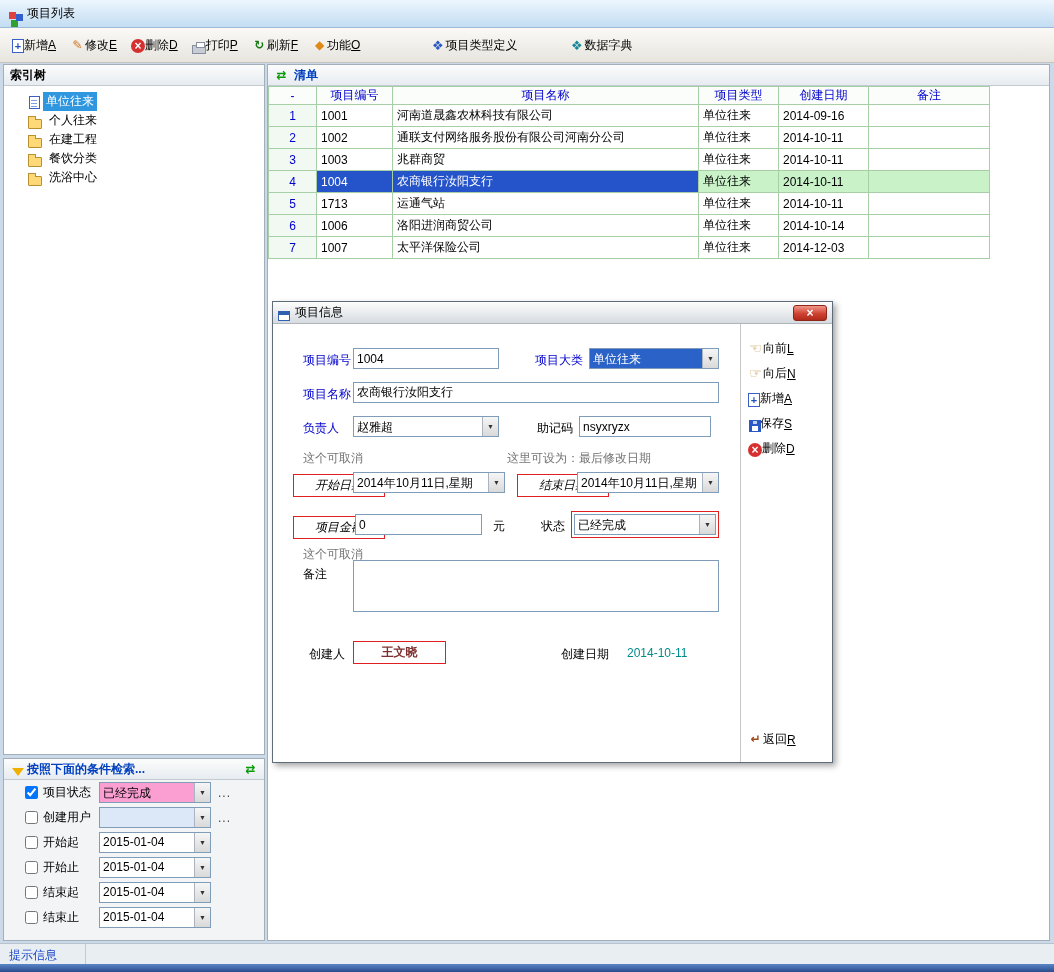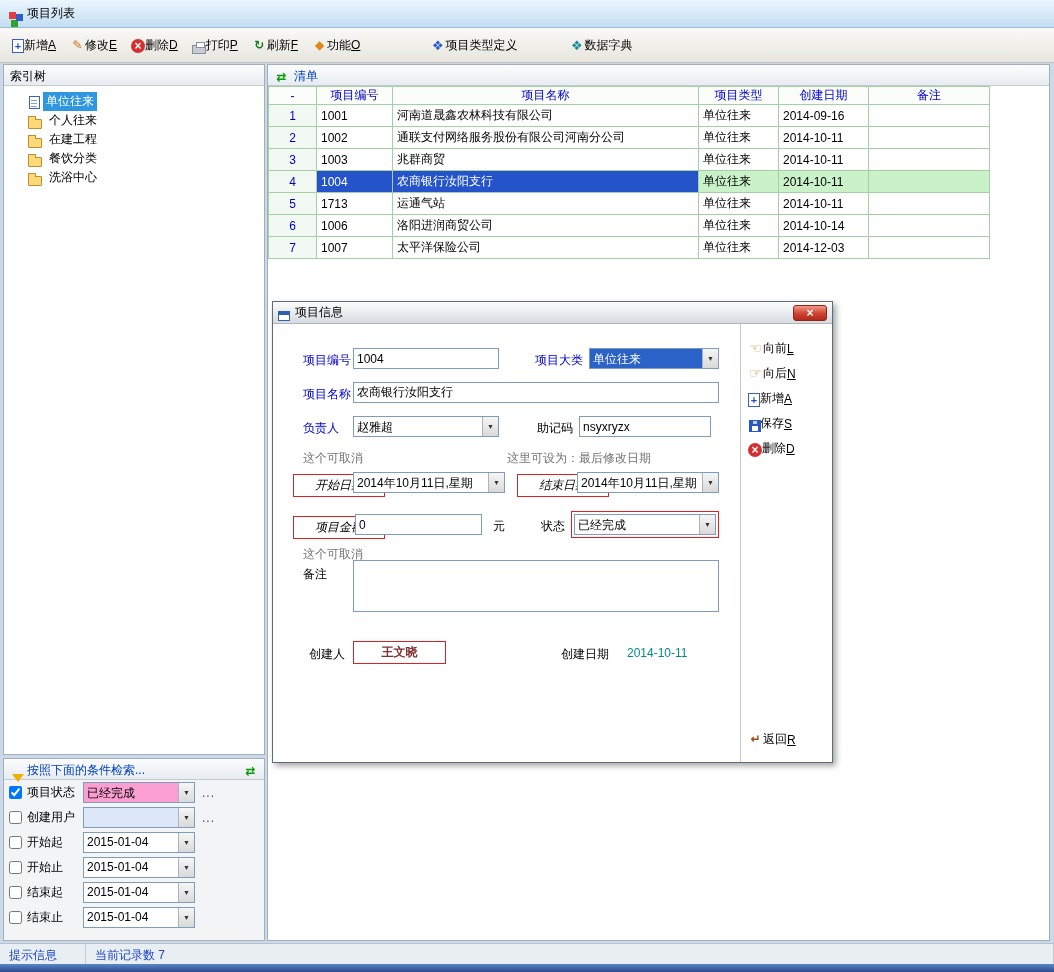--- a/index.html
+++ b/index.html
@@ -33,21 +33,21 @@
   .tb-btn { display:flex; align-items:center; padding:4px 7px; cursor:default; }
   .tb-btn:nth-child(7){ margin-left:56px; }
   .tb-btn:nth-child(8){ margin-left:38px; }
   .mn { text-decoration:underline; }
 
   
   .panel { position:absolute; border:1px solid #a2aeba; background:#fff; }
   .panel-hd {
     height:21px; background:linear-gradient(#fcfcfc,#e7ecf1);
     border-bottom:1px solid #c2cad2;
-    display:flex; align-items:flex-end; padding:0 6px;
+    display:flex; align-items:center; padding:0 6px;font-weight:bold;
   }
   .left-tree { left:3px; top:64px; width:262px; height:691px; }
   .tree-body { padding-top:6px; background:#fff; }
   .tree-item { display:flex; align-items:center; height:19px; padding-left:24px; }
   .tree-item .lbl { padding:1px 3px; margin-left:4px; }
   .tree-item.sel .lbl { background:#2f96e0; color:#fff; }
 
   .right-list { left:267px; top:64px; width:783px; height:877px; }
   .list-hd span.hd-text { color:#0040c0; margin-left:5px; }
 
@@ -60,21 +60,21 @@
   .grid th { height:18px; background:#fafdfa; color:#0000cc; font-weight:normal; text-align:center; }
   .grid td { height:22px; background:#fff; }
   .grid td.numcell { background:#f2f8f2; color:#0000cc; text-align:center; }
   .grid td.sel-strong { background:#2553c9; color:#fff; }
   .grid td.sel-light { background:#c9f2c9; }
 
   
   .search-panel { left:3px; top:758px; width:262px; height:183px; background:#f2f4f6; }
   .search-hd .hd-text { color:#0040c0; margin-left:5px; }
   .search-hd .right-ic { margin-left:auto; }
-  .s-row { display:flex; align-items:center; height:25px; padding:0 5px; }
+  .s-row { display:flex; align-items:center; height:25px; padding:0 5px;margin-left:16px; }
   .s-check { width:13px; height:13px; margin-right:5px; }
   .s-label { width:56px; }
   .s-combo { width:112px; }
   .more { color:#445; margin-left:7px; letter-spacing:1px; }
 
   
   .combo { display:flex; height:21px; border:1px solid #7f9db9; background:#fff; }
   .combo-val { flex:1; padding:2px 3px; overflow:hidden; white-space:nowrap; }
   .combo-val.hl { background:#2a62c8; color:#fff; }
   .combo-btn {
@@ -395,21 +395,20 @@
         <div class="combo s-combo">
           <span class="combo-val">2015-01-04</span>
           <span class="combo-btn"></span>
         </div>
       </div>
     </div>
 </div>
 
 <div class="statusbar">
   <div class="sb-cell sb-left">提示信息</div>
-  <div class="sb-cell sb-mid">当前记录数 7</div>
 </div>
 <div class="bottom-strip"></div>
 
 <div class="dialog">
   <div class="dlg-title">
     <span class="ic ic-win"></span>
     <span class="dlg-title-text">项目信息</span>
     <span class="dlg-close">×</span>
   </div>
   <div class="dlg-body">

